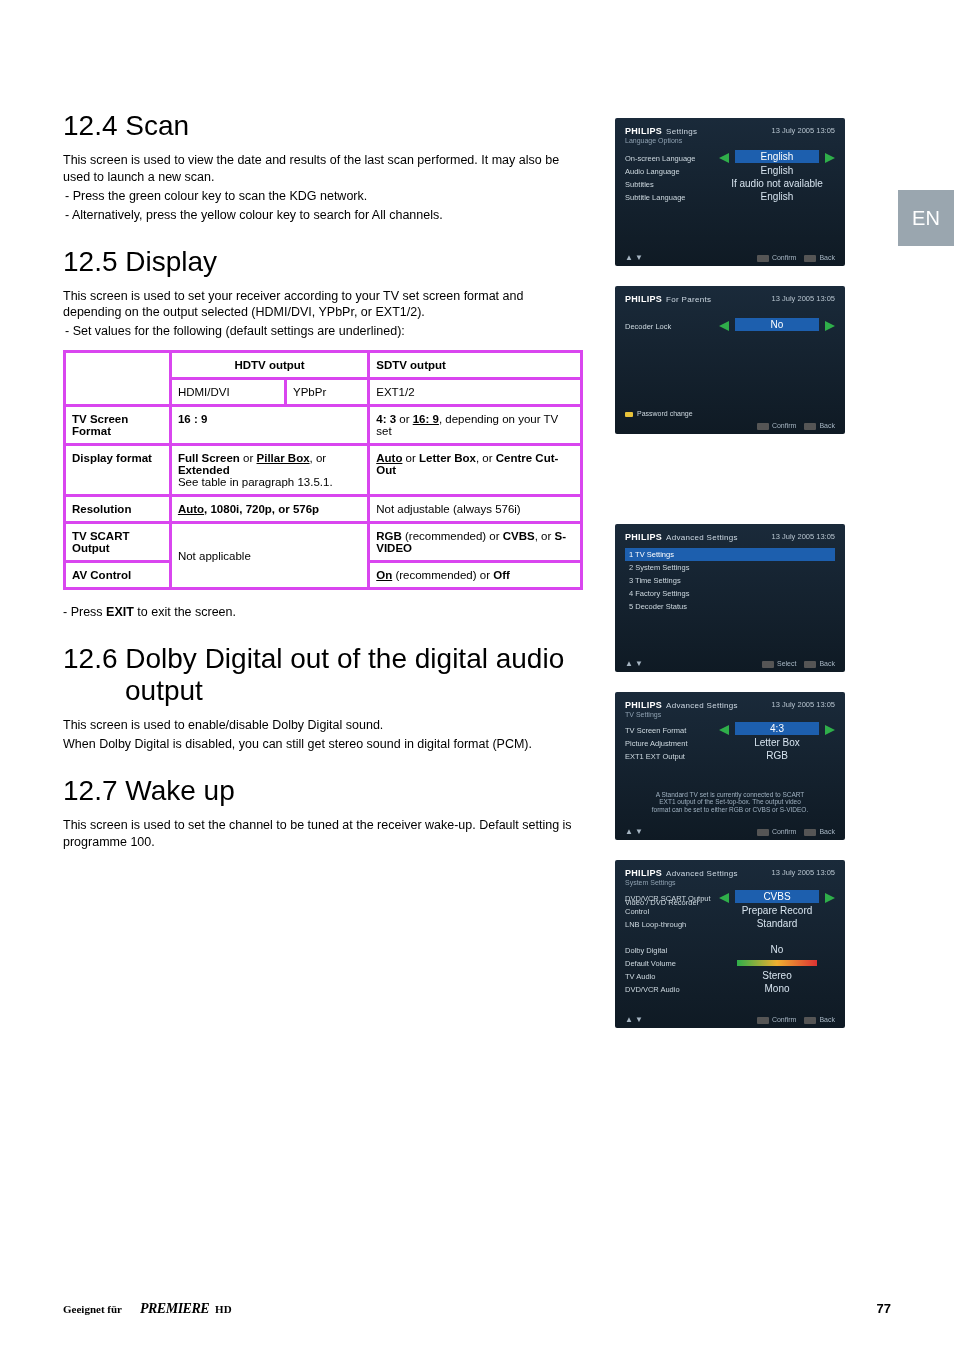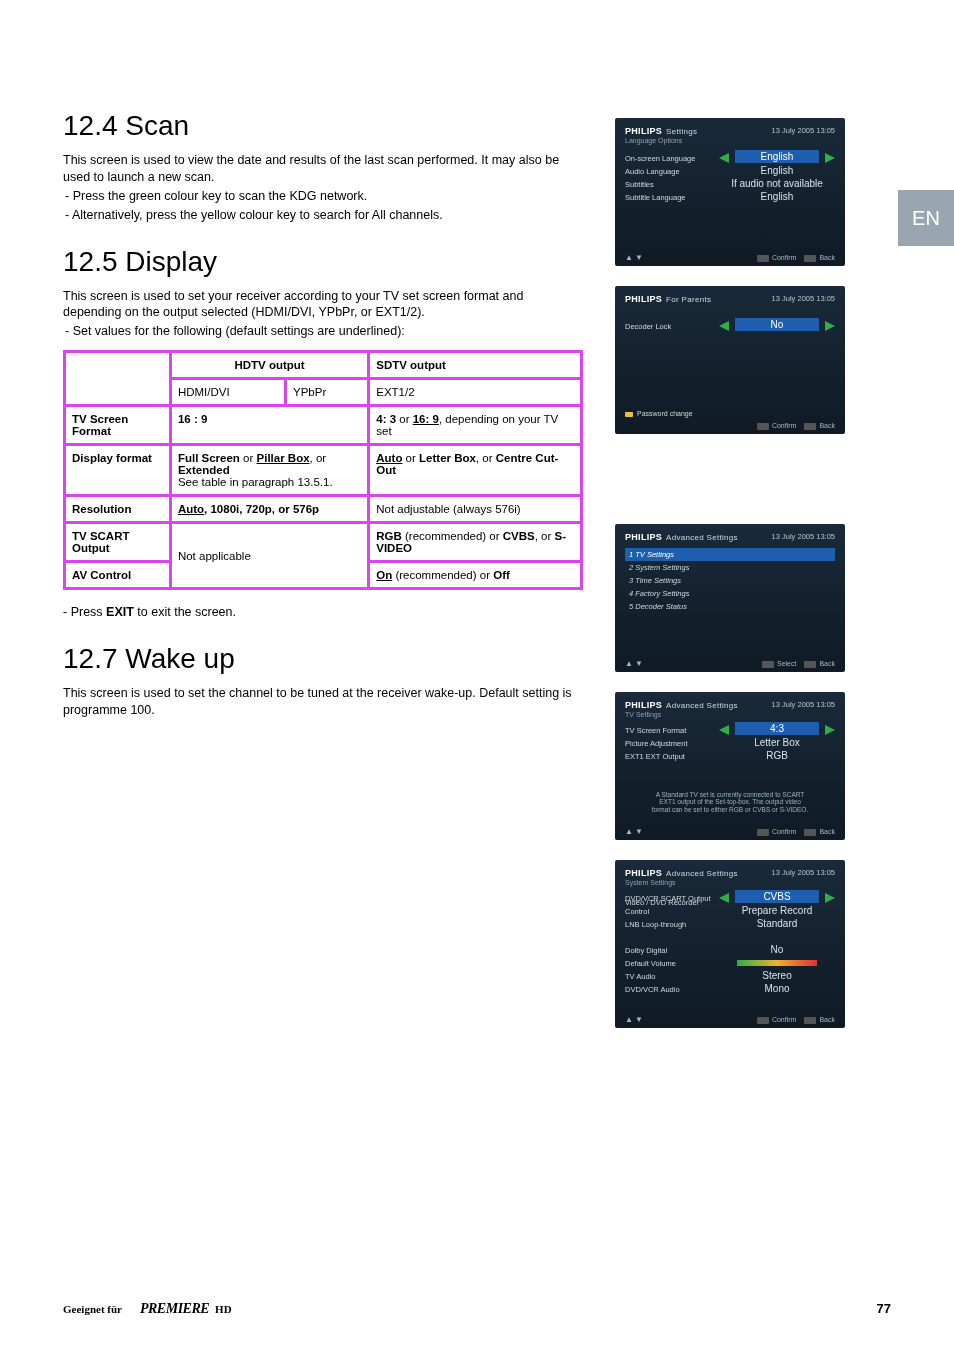--- a/index.html
+++ b/index.html
@@ -92,21 +92,21 @@
   .screen .footer { position: absolute; bottom: 4px; right: 10px; font-size: 7px; color: #a6b5c2; }
   .screen .footer span { margin-left: 8px; }
   .screen .footer .ok::before, .screen .footer .exit::before {
     content:""; display:inline-block; width:12px; height:7px; background:#555; border-radius:1px; margin-right:3px; vertical-align:middle;
   }
   .screen .footer-left { position:absolute; bottom:4px; left:10px; font-size:7px; color:#a6b5c2; }
   .screen .nav-tri { display:inline-block; font-size:8px; letter-spacing:2px; }
   .screen .helptext { position:absolute; left:50%; transform:translateX(-50%); bottom:26px; width:160px; text-align:center; font-size:6.5px; color:#9fb1c0; line-height:1.2; }
   .screen .yellow-hint { position:absolute; bottom:17px; left:10px; font-size:7px; color:#cdd8df; }
   .screen .yellow-hint::before { content:""; display:inline-block; width:8px;height:5px;background:#e7c23a;border-radius:1px;margin-right:4px;vertical-align:middle;}
-  .screen .menu-list { margin-top:6px;font-style:italic; }
+  .screen .menu-list { margin-top:6px; }
   .screen .menu-list .mitem { font-size:7.5px; padding:2px 4px; color:#cdd8df; }
   .screen .menu-list .mitem.sel { background:#1d5fae; color:#fff; }
   .screen .bar { height:6px; background:linear-gradient(90deg,#2fae4a 0%, #f0b030 50%, #d33 100%); width:80px; display:inline-block; vertical-align:middle; }
 
   
   .page-footer {
     position: absolute;
     bottom: 34px;
     left: 63px;
     right: 63px;
@@ -190,20 +190,28 @@
           </td>
         </tr>
       </tbody>
         </table>
 
       <p class="note">
         <span>-  Press </span><span class="b">EXIT</span><span> to exit the screen.</span>
       </p>
     </div>
 
+    <h2>
+      <span>12.6 Dolby Digital out of the digital audio</span><br>
+      <span style="margin-left:62px">output</span>
+    </h2>
+    <div class="section-body">
+      <p>This screen is used to enable/disable Dolby Digital sound.</p>
+      <p>When Dolby Digital is disabled, you can still get stereo sound in digital format (PCM).</p>
+    </div>
 
     <h2>12.7 Wake up</h2>
     <div class="section-body">
       <p>This screen is used to set the channel to be tuned at the receiver wake-up. Default setting is programme 100.</p>
     </div>
   </div>
 
   <div class="right">
 
     <div class="screen">

